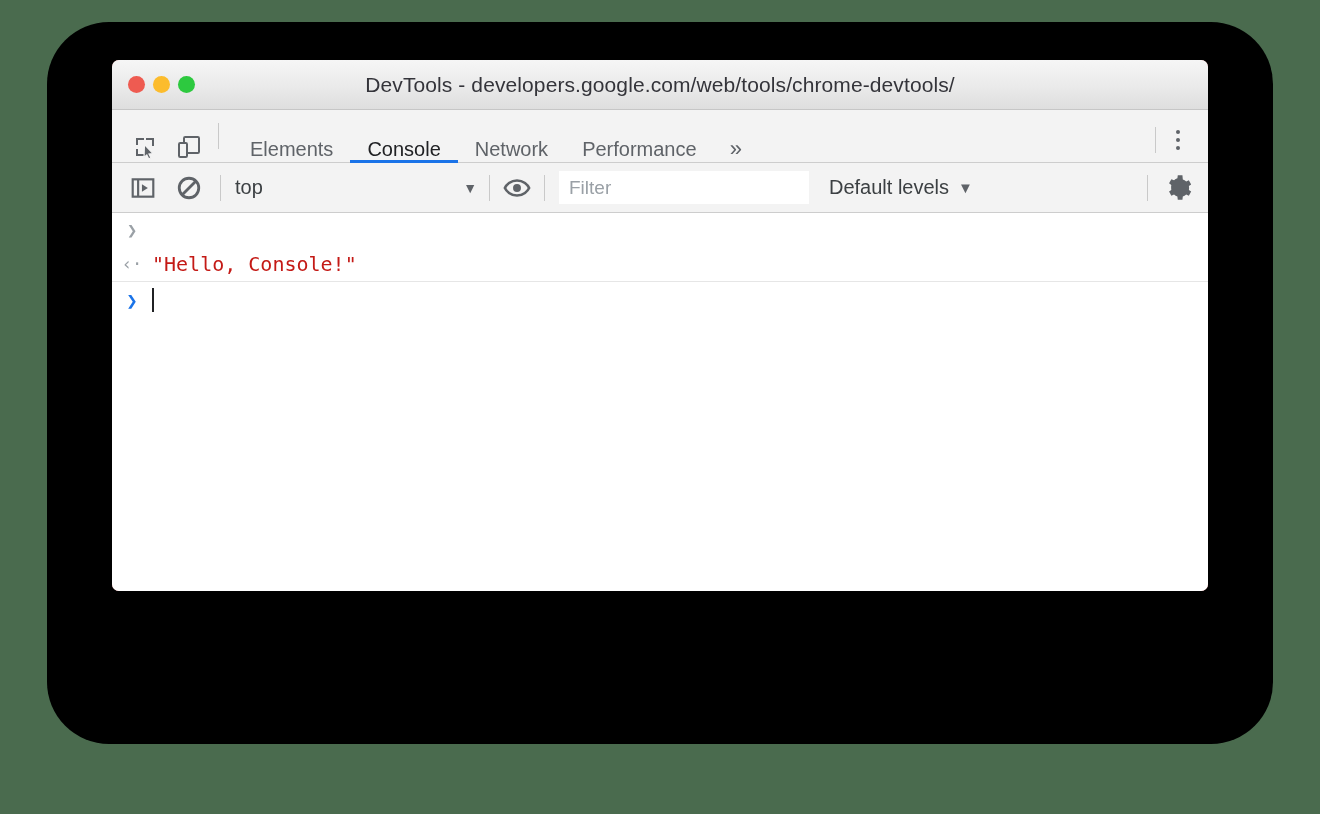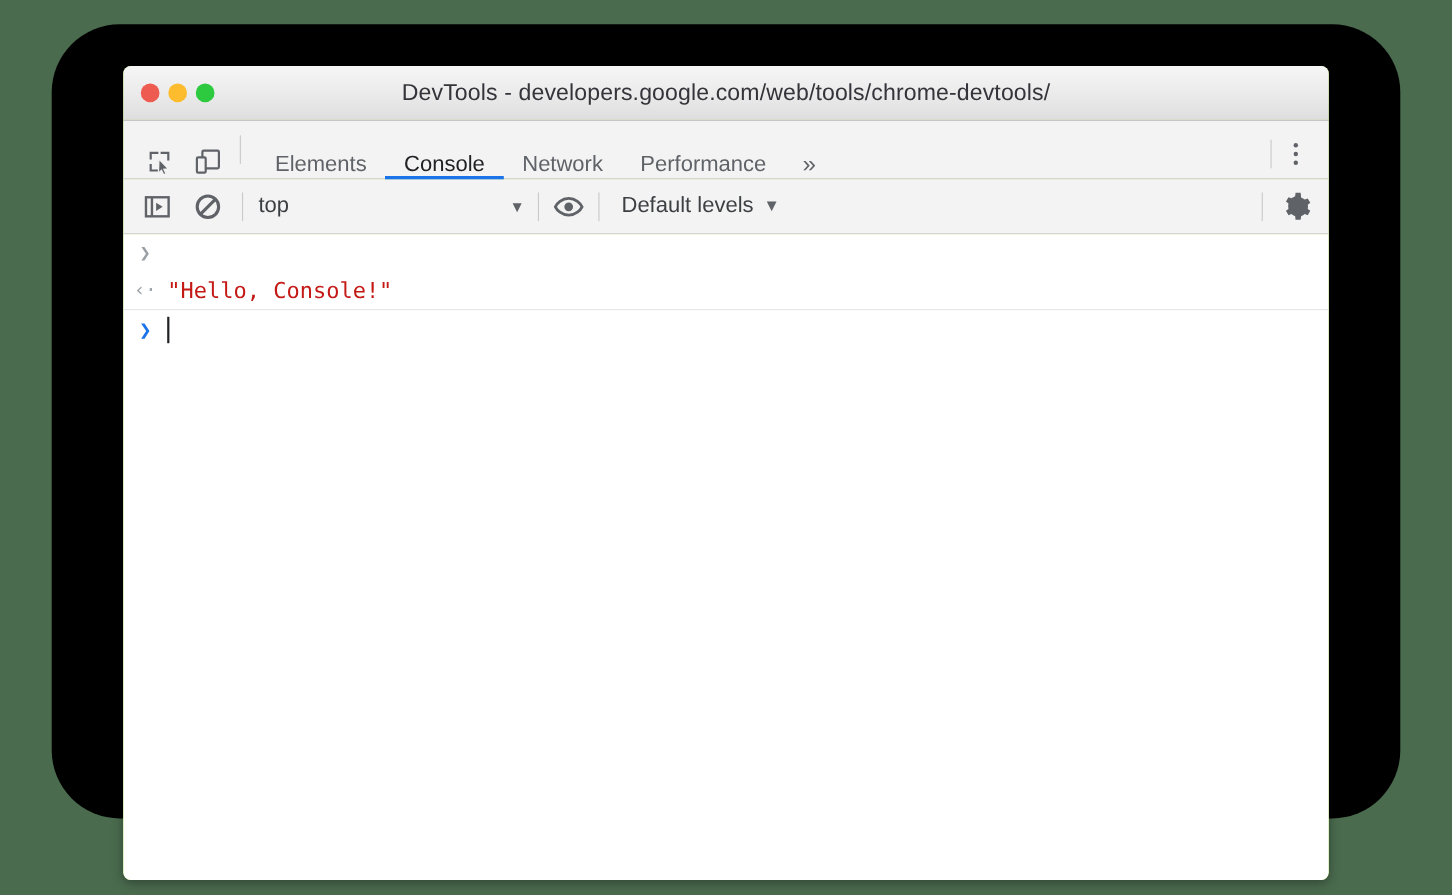--- a/index.html
+++ b/index.html
@@ -26,22 +26,22 @@
     background: #000000;
     border-radius: 62px;
   }
 
   
   #window {
     position: absolute;
     left: 112px;
     top: 60px;
     width: 1096px;
-    height: 740px;
-    background: #bef264;
+    height: 531px;
+    background: #fca5a5;
     border-radius: 7px;
     overflow: hidden;
     box-shadow: 0 2px 10px rgba(0,0,0,0.35);
   }
 
   
   #titlebar {
     position: relative;
     height: 50px;
     background: linear-gradient(to bottom, #f6f6f6 0%, #eaeaea 55%, #dedede 100%);
@@ -359,20 +359,21 @@
 
     <span class="icon-btn" style="margin-left:12px">
       <svg width="28" height="28" viewBox="0 0 24 24">
         <path d="M12 5.5 C6.5 5.5 2.8 9.4 1.6 12 C2.8 14.6 6.5 18.5 12 18.5 C17.5 18.5 21.2 14.6 22.4 12 C21.2 9.4 17.5 5.5 12 5.5 Z" fill="none" stroke="#5f6368" stroke-width="2.2"></path>
         <circle cx="12" cy="12" r="3.4" fill="#5f6368"></circle>
       </svg>
     </span>
 
     <div class="vsep" style="margin-left:12px"></div>
 
+    <input id="filter-input" type="text" placeholder="Filter" style="">
 
     <div id="levels-select">
       <span>Default levels</span>
       <span class="caret" style="margin-left:0;font-size:15px">▼</span>
     </div>
 
     <div class="toolbar-right">
       <div class="vsep" style="margin-right:16px"></div>
       <span class="icon-btn">
         <svg width="28" height="28" viewBox="0 0 24 24">

